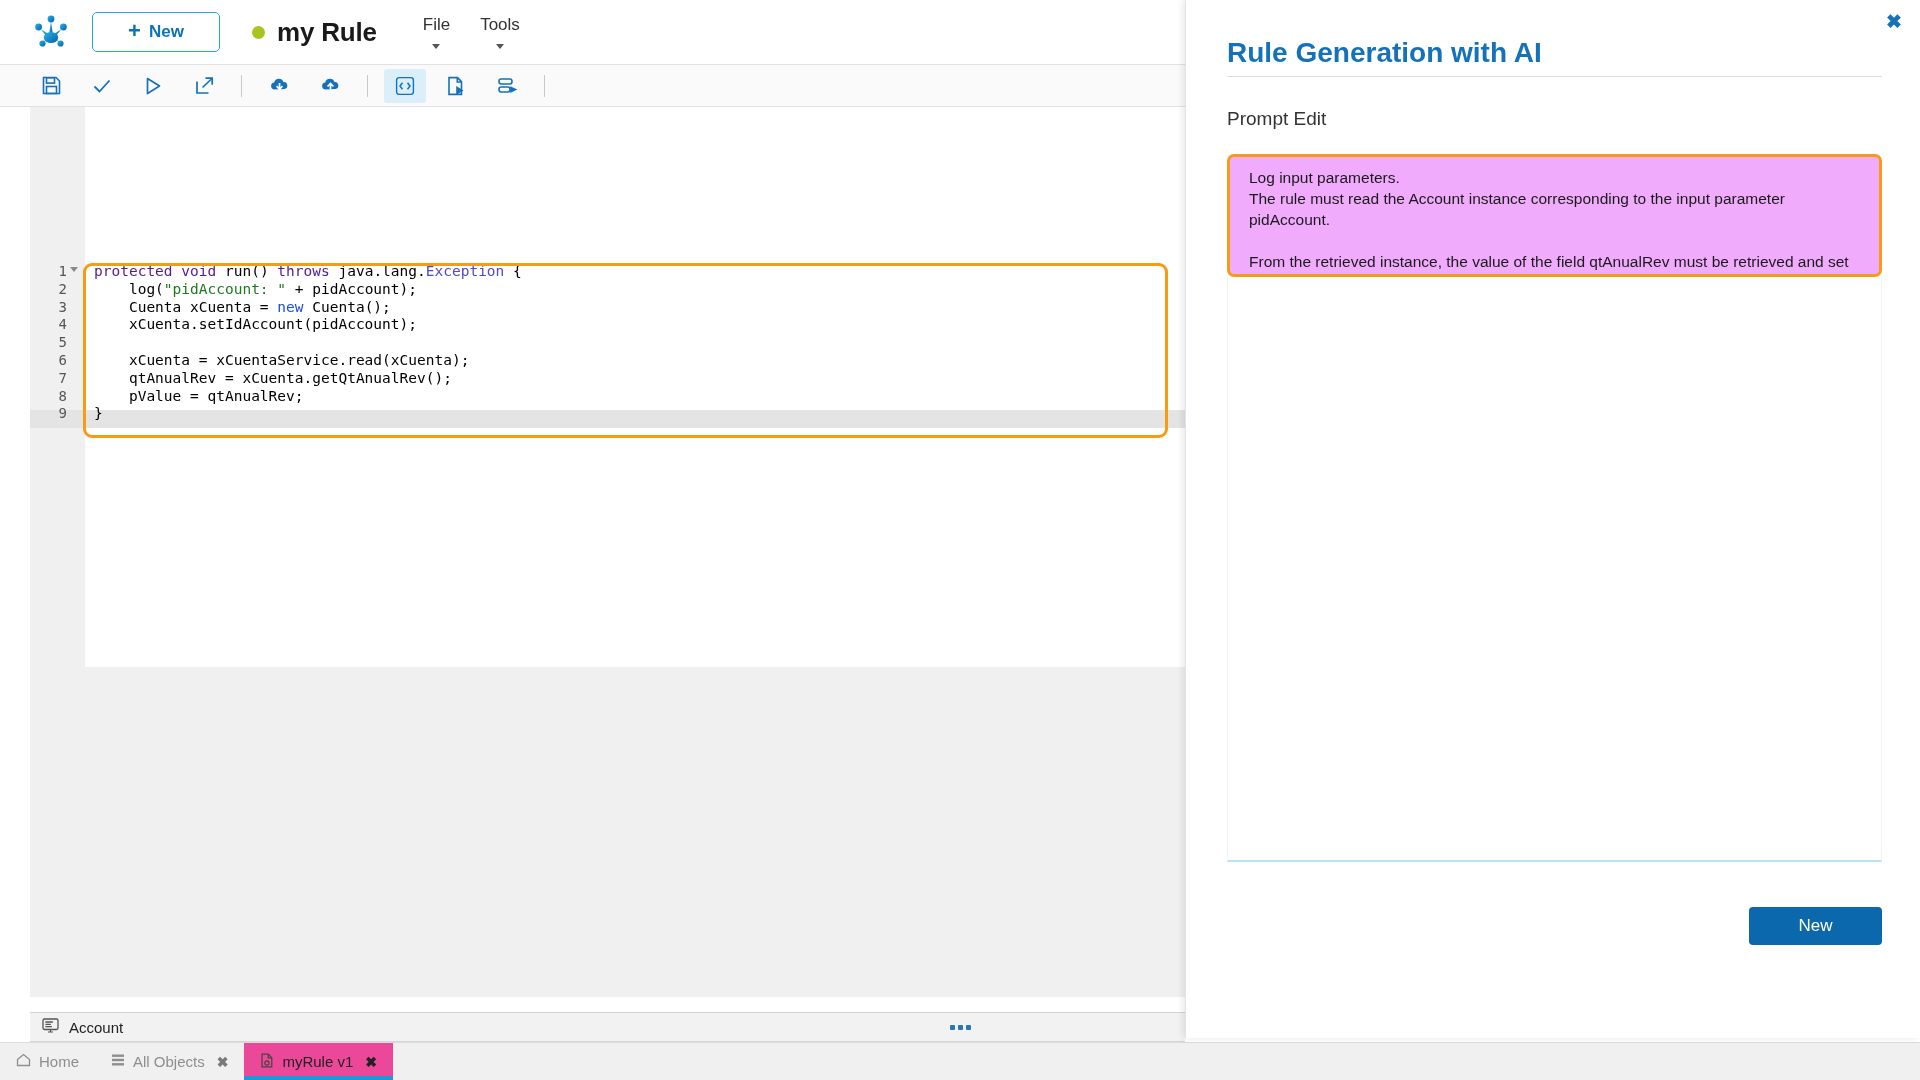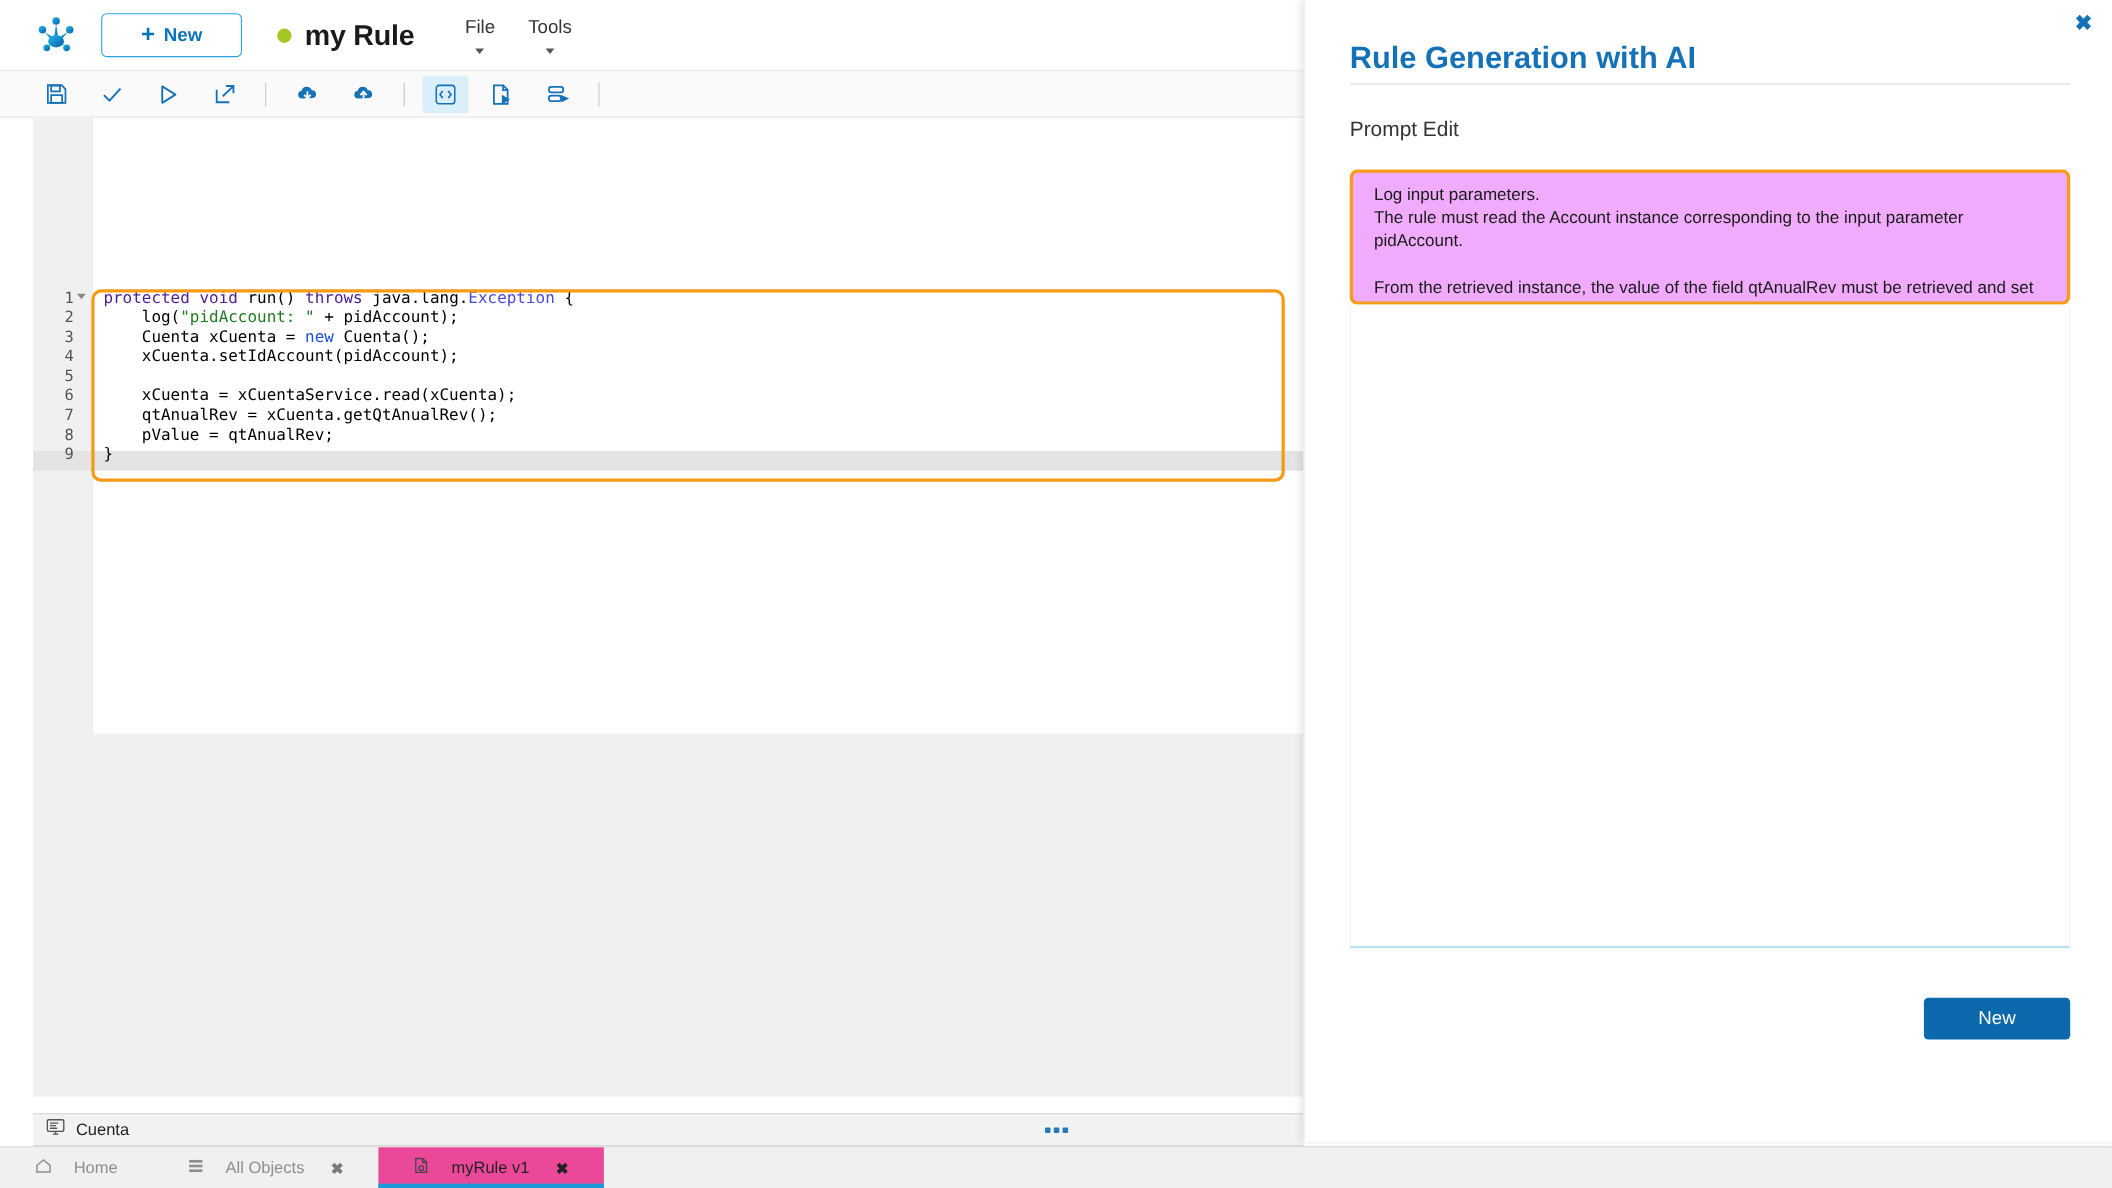--- a/index.html
+++ b/index.html
@@ -259,22 +259,22 @@
     width: 1920px;
     height: 38px;
     background: #f0f0f0;
     border-top: 1px solid #dcdcdc;
     display: flex;
     align-items: stretch;
   }
   .tab {
     display: flex;
     align-items: center;
-    gap: 20px;
-    padding: 0 32px;
+    gap: 8px;
+    padding: 0 16px;
     font-size: 15px;
     color: #8e8e8e;
     cursor: pointer;
     position: relative;
     white-space: nowrap;
   }
   .tab.active {
     background: #ec4899;
     color: #222222;
   }
@@ -536,21 +536,21 @@
   </div>
 
   <div class="console-bar">
     <span>
       <svg width="17" height="15" viewBox="0 0 17 15" fill="none" stroke="#555" stroke-width="1.3">
         <rect x="1" y="1" width="15" height="10.5" rx="1.4"></rect>
         <path d="M3.4 4 h7.5 M3.4 6.3 h5.5 M3.4 8.6 h6.5"></path>
         <path d="M8.5 11.5 v2.2 M6 14 h5" stroke-width="1.2"></path>
       </svg>
     </span>
-    <span class="console-label">Cuenta</span>
+    <span class="console-label">Account</span>
     <span class="console-dots">
       <i></i>
         <i></i>
         <i></i>
     </span>
   </div>
 
   <div class="tabbar">
     <div class="tab">
       <span>

